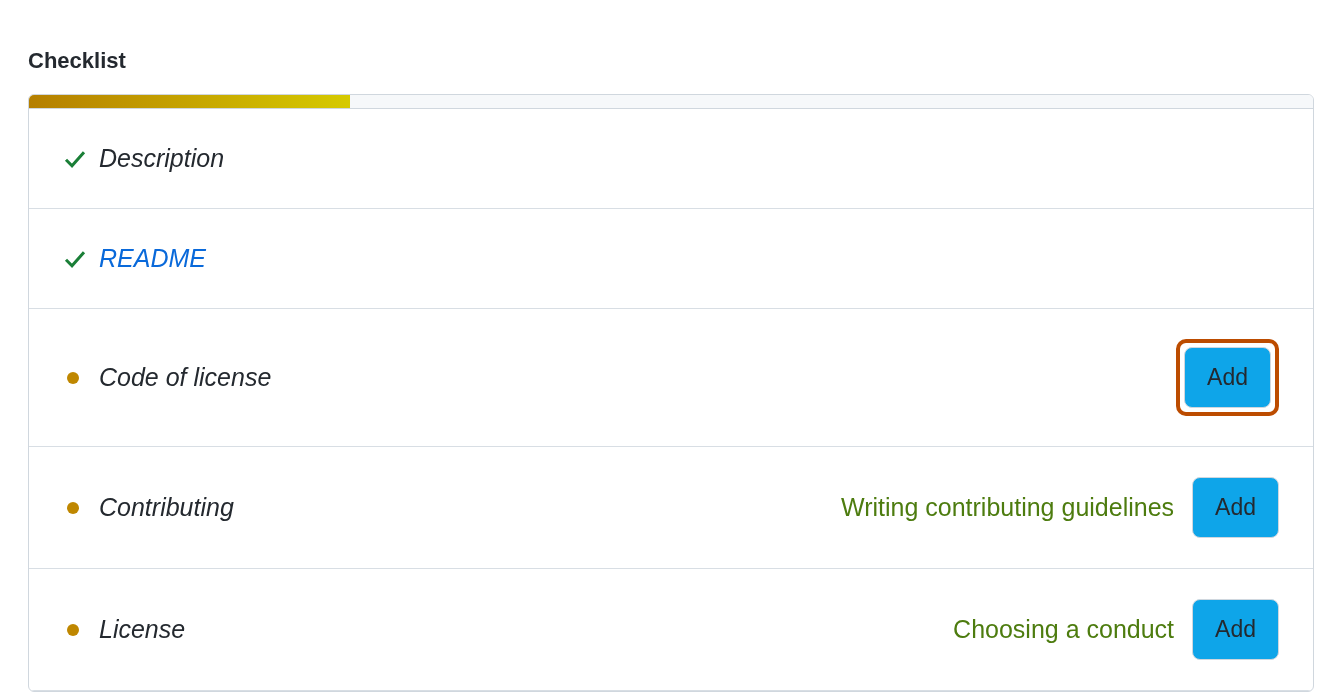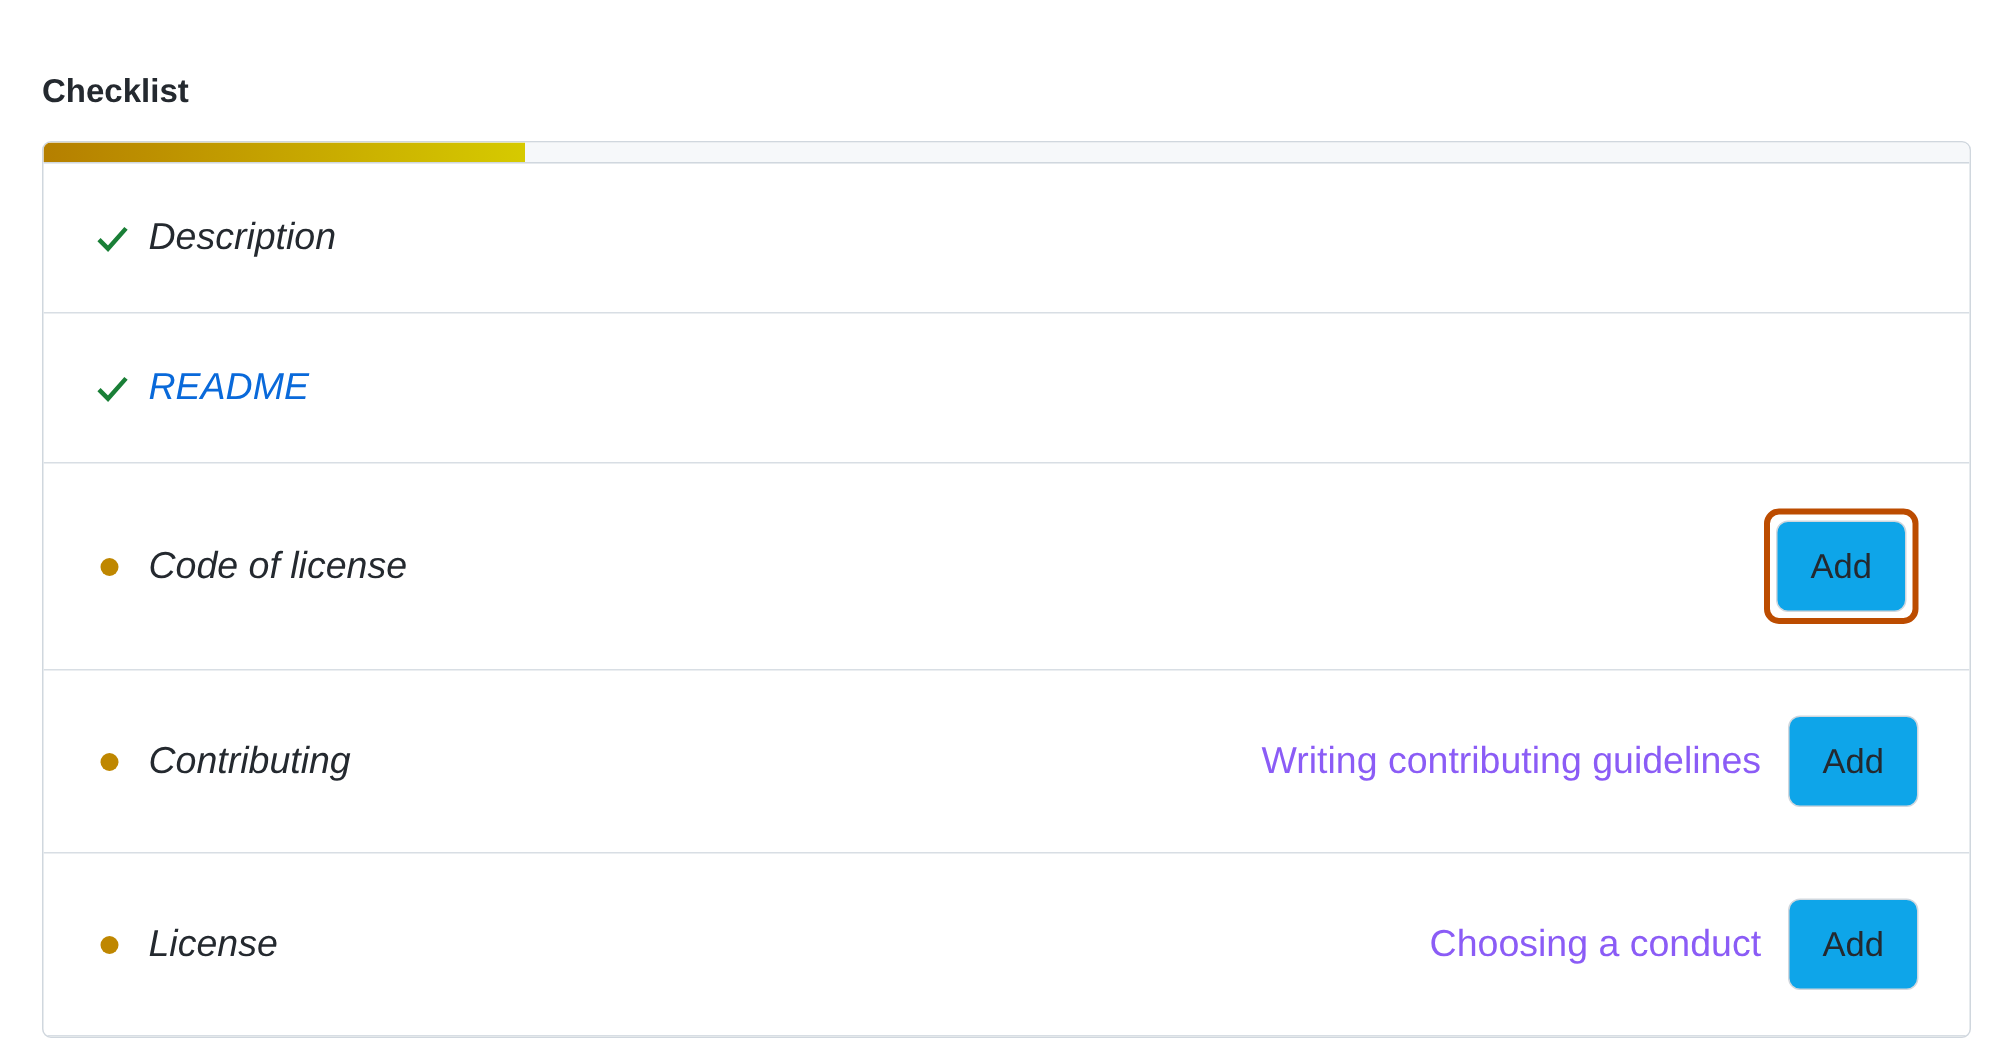--- a/index.html
+++ b/index.html
@@ -69,21 +69,21 @@
     .label-link {
       color: #0969da;
       text-decoration: none;
       cursor: pointer;
     }
     .spacer {
       flex: 1;
     }
     .help-link {
       font-size: 25px;
-      color: #8b5cf6;
+      color: #4d7c0f;
       text-decoration: none;
       margin-right: 18px;
       cursor: pointer;
     }
     .add-button {
       font-size: 23px;
       font-weight: 400;
       padding: 16px 22px;
       background: #0ea5e9;
       border: 1px solid #d0d7de;

